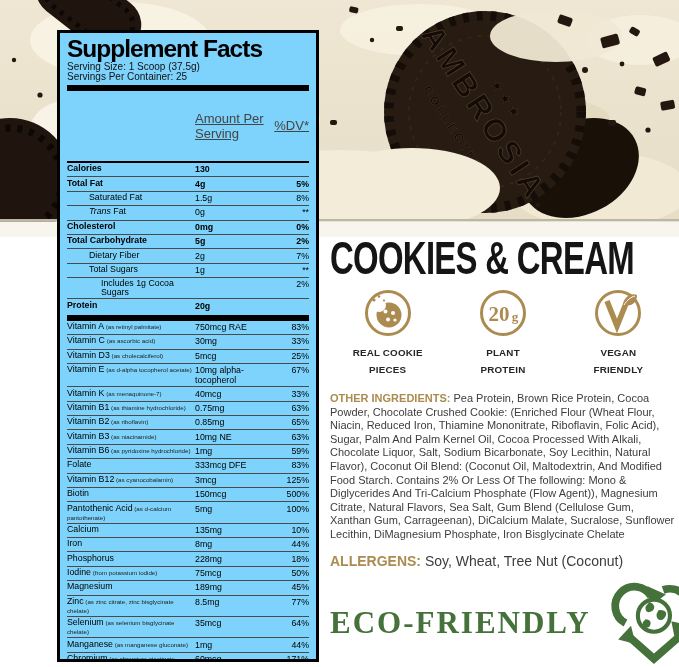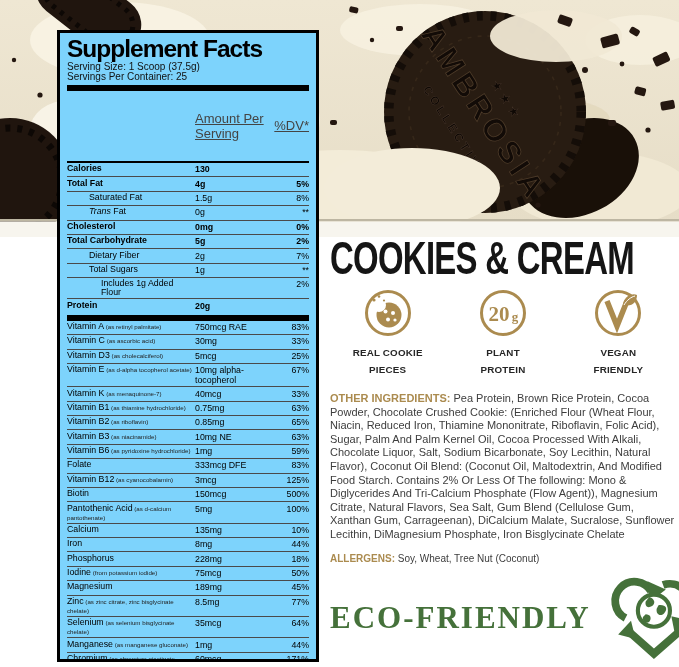--- a/index.html
+++ b/index.html
@@ -42,21 +42,21 @@
   }
   .badges{display:flex;margin-top:8px;width:346px;}
   .badge{flex:1;display:flex;flex-direction:column;align-items:center;min-width:0;}
   .badge svg{width:50px;height:50px;color:var(--gold);}
   .badge-label{
     margin-top:6px;font-size:9.8px;font-weight:bold;color:#262626;text-align:center;
     line-height:17px;letter-spacing:0.2px;white-space:pre-line;
   }
   .ingredients{margin-top:14px;font-size:11px;line-height:13.6px;color:var(--body);width:346px;}
   .ing-label{color:var(--gold);font-weight:bold;}
-  .allergens{margin-top:11px;font-size:10px;color:var(--body);}
+  .allergens{margin-top:11px;font-size:14px;color:var(--body);}
   .eco-row{margin-top:10px;display:flex;align-items:center;}
   .eco-text{
     font-family:"Liberation Serif",serif;font-weight:bold;font-size:31px;
     color:var(--green);letter-spacing:2px;white-space:nowrap;
   }
   .eco-icon svg{width:100px;height:88px;margin-left:12px;color:var(--green);display:block;}
 </style>
 </head>
 <body style="--gold: #ab8b4f; --green: #45713a;">
 
@@ -187,21 +187,21 @@
         <span class="nm ind1">Dietary Fiber</span>
         <span class="amt">2g</span>
         <span class="dv">7%</span>
       </div>
       <div class="sf-row">
         <span class="nm ind1">Total Sugars</span>
         <span class="amt">1g</span>
         <span class="dv">**</span>
       </div>
       <div class="sf-row">
-        <span class="nm ind2">Includes 1g Added Flour</span>
+        <span class="nm ind2">Includes 1g Cocoa Sugars</span>
         <span class="amt"></span>
         <span class="dv">2%</span>
       </div>
       <div class="sf-row">
         <span class="nm bold">Protein</span>
         <span class="amt bold">20g</span>
         <span class="dv"></span>
       </div>
       <div class="bar-thick"></div>
       <div class="sf-row first">

